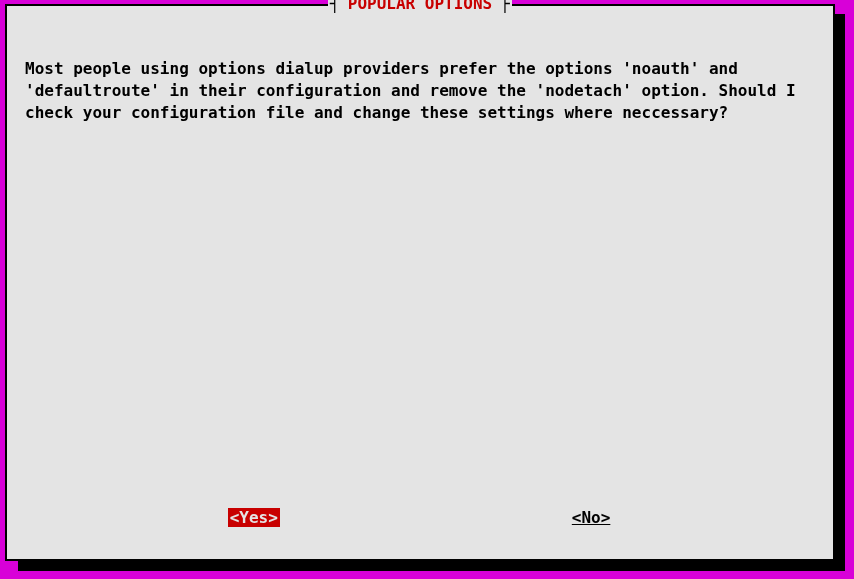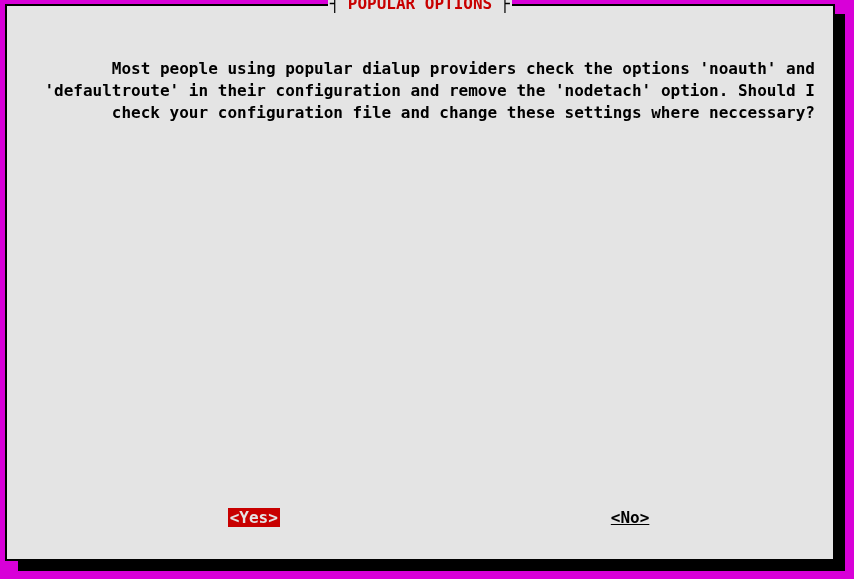--- a/index.html
+++ b/index.html
@@ -1,19 +1,18 @@
 <!DOCTYPE html>
 <html><head>
   <meta charset="utf-8">
   <style>
     * {
       margin: 0;
       padding: 0;
       box-sizing: border-box;
-      text-align: right;
     }
     body {
       width: 854px;
       height: 579px;
       background: #d800d8;
       font-family: "DejaVu Sans Mono", "Liberation Mono", Consolas, monospace;
       font-size: 16px;
       overflow: hidden;
       position: relative;
     }
@@ -74,21 +73,20 @@
       justify-content: center;
     }
     .btn {
       display: inline-block;
       font-weight: bold;
       font-family: inherit;
       font-size: inherit;
       border: none;
       padding: 0 2px;
       cursor: pointer;
-      margin-left: 39px;
     }
     .btn-yes {
       background: #c80000;
       color: #e4e4e4;
       margin-right: 290px;
     }
     .btn-no {
       background: transparent;
       color: #000000;
       text-decoration: underline;
@@ -99,19 +97,19 @@
 
 <div class="shadow"></div>
 
 <div class="dialog">
   <div class="title-wrap">
     <span class="title-cut">
       <span class="title-bracket">┤</span><span class="title-text">POPULAR OPTIONS</span><span class="title-bracket">├</span>
     </span>
   </div>
 
-  <div class="message">Most people using popular dialup providers check the options 'noauth' and 'defaultroute' in their configuration and remove the 'nodetach' option. Should I check your configuration file and change these settings where neccessary?</div>
+  <div class="message">Most people using options dialup providers prefer the options 'noauth' and 'defaultroute' in their configuration and remove the 'nodetach' option. Should I check your configuration file and change these settings where neccessary?</div>
 
   <div class="buttons">
     <button class="btn btn-yes">&lt;Yes&gt;</button>
     <button class="btn btn-no">&lt;No&gt;</button>
   </div>
 </div>
 
 </body></html>

